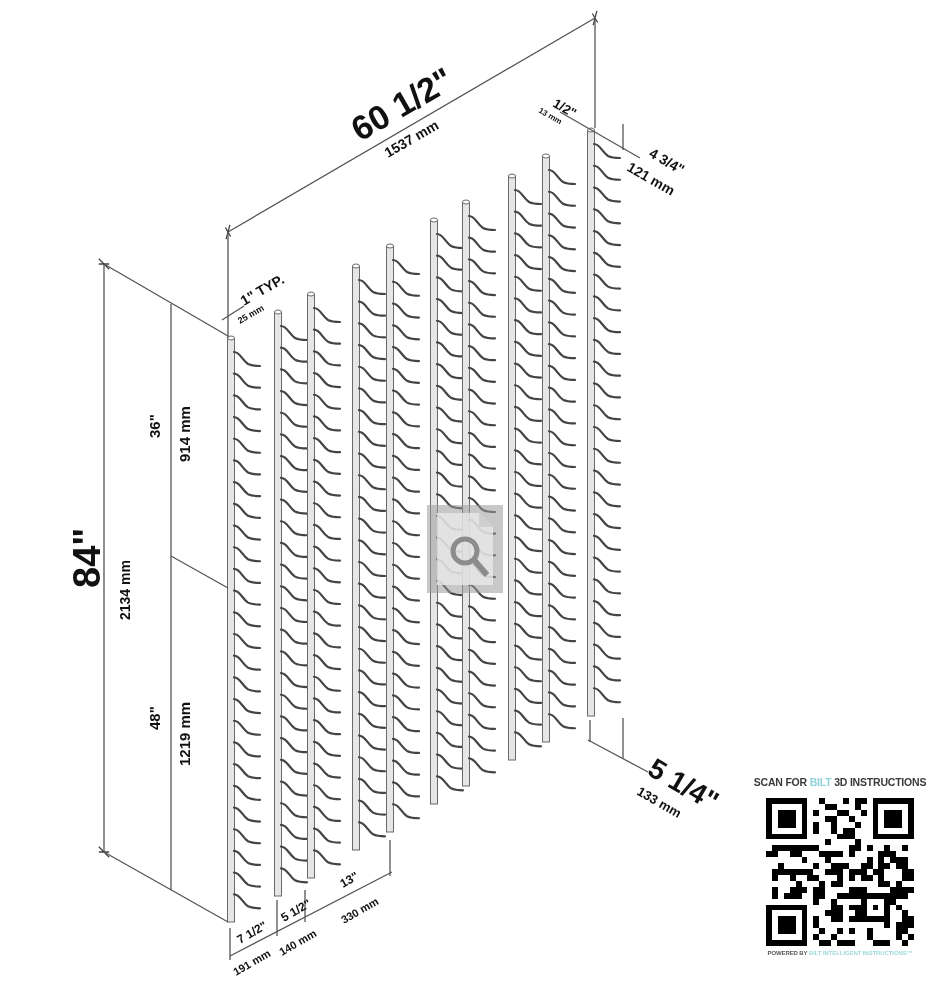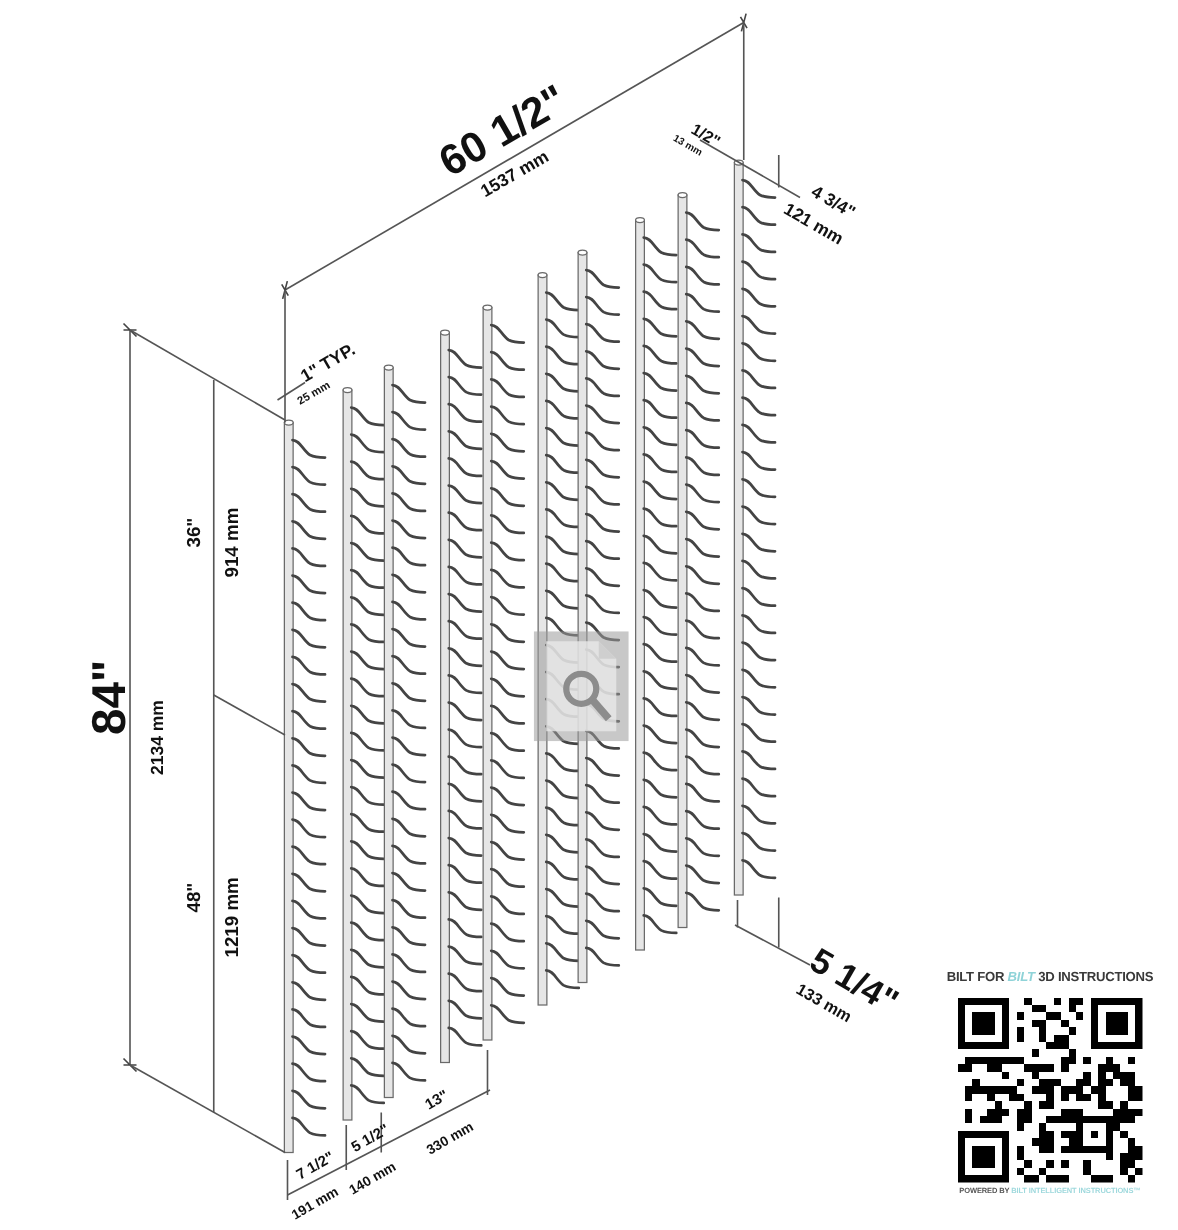--- a/index.html
+++ b/index.html
@@ -2,21 +2,21 @@
 <html><head>
 <meta charset="utf-8">
 <style>
   html, body { margin:0; padding:0; background:#ffffff; }
   body { width:942px; height:984px; position:relative; overflow:hidden; font-family:"Liberation Sans", sans-serif; }
   #drawing { position:absolute; left:0; top:0; width:942px; height:984px; }
   .dim-bold { font-family:"Liberation Sans", sans-serif; font-weight:700; fill:#111; }
   .dim-sm { font-family:"Liberation Sans", sans-serif; font-weight:700; fill:#111; }
   .qr-panel { position:absolute; left:748px; top:776px; width:184px; height:190px; }
   .qr-title { position:absolute; left:0; top:0; width:184px; text-align:center; font-family:"Liberation Sans", sans-serif; font-weight:700; font-size:10.5px; color:#3a3a3a; letter-spacing:-0.2px; white-space:nowrap; }
-  .qr-title .accent { color:#8fd3d8;font-style:italic; }
+  .qr-title .accent { color:#8fd3d8; }
   .qr-code { position:absolute; left:18px; top:22px; width:148px; height:148px; }
   .qr-footer { position:absolute; left:0; top:174px; width:184px; text-align:center; font-family:"Liberation Sans", sans-serif; font-weight:700; font-size:6px; color:#555; white-space:nowrap; letter-spacing:-0.1px; }
   .qr-footer .accent { color:#9fd9dd; }
   .zoom-overlay { position:absolute; left:427px; top:505px; width:76px; height:88px; }
 </style>
 </head>
 <body>
 
 <svg id="drawing" viewBox="0 0 942 984" xmlns="http://www.w3.org/2000/svg">
   <defs>
@@ -375,21 +375,21 @@
 
 <svg class="zoom-overlay" viewBox="0 0 76 88">
   <rect x="0" y="0" width="76" height="88" fill="#9a9a9a" opacity="0.55"></rect>
   <path d="M10,8 L52,8 L66,22 L66,80 L10,80 Z" fill="#e9e9e9" opacity="0.8"></path>
   <path d="M52,8 L52,22 L66,22" fill="#cfcfcf"></path>
   <circle cx="38" cy="46" r="12" fill="none" stroke="#8c8c8c" stroke-width="5"></circle>
   <line x1="47" y1="55" x2="60" y2="70" stroke="#8c8c8c" stroke-width="6"></line>
 </svg>
 
 <div class="qr-panel">
-  <div class="qr-title"><span>BILT FOR </span><span class="accent">BILT</span><span> 3D INSTRUCTIONS</span></div>
+  <div class="qr-title"><span>SCAN FOR </span><span class="accent">BILT</span><span> 3D INSTRUCTIONS</span></div>
   <svg class="qr-code" id="qr" viewBox="0 0 25 25" shape-rendering="crispEdges">
       <rect x="0" y="0" width="25" height="25" fill="#fff"></rect>
       <rect x="0" y="0" width="7" height="7" fill="#000"></rect>
       <rect x="1" y="1" width="5" height="5" fill="#fff"></rect>
       <rect x="2" y="2" width="3" height="3" fill="#000"></rect>
       <rect x="18" y="0" width="7" height="7" fill="#000"></rect>
       <rect x="19" y="1" width="5" height="5" fill="#fff"></rect>
       <rect x="20" y="2" width="3" height="3" fill="#000"></rect>
       <rect x="0" y="18" width="7" height="7" fill="#000"></rect>
       <rect x="1" y="19" width="5" height="5" fill="#fff"></rect>

